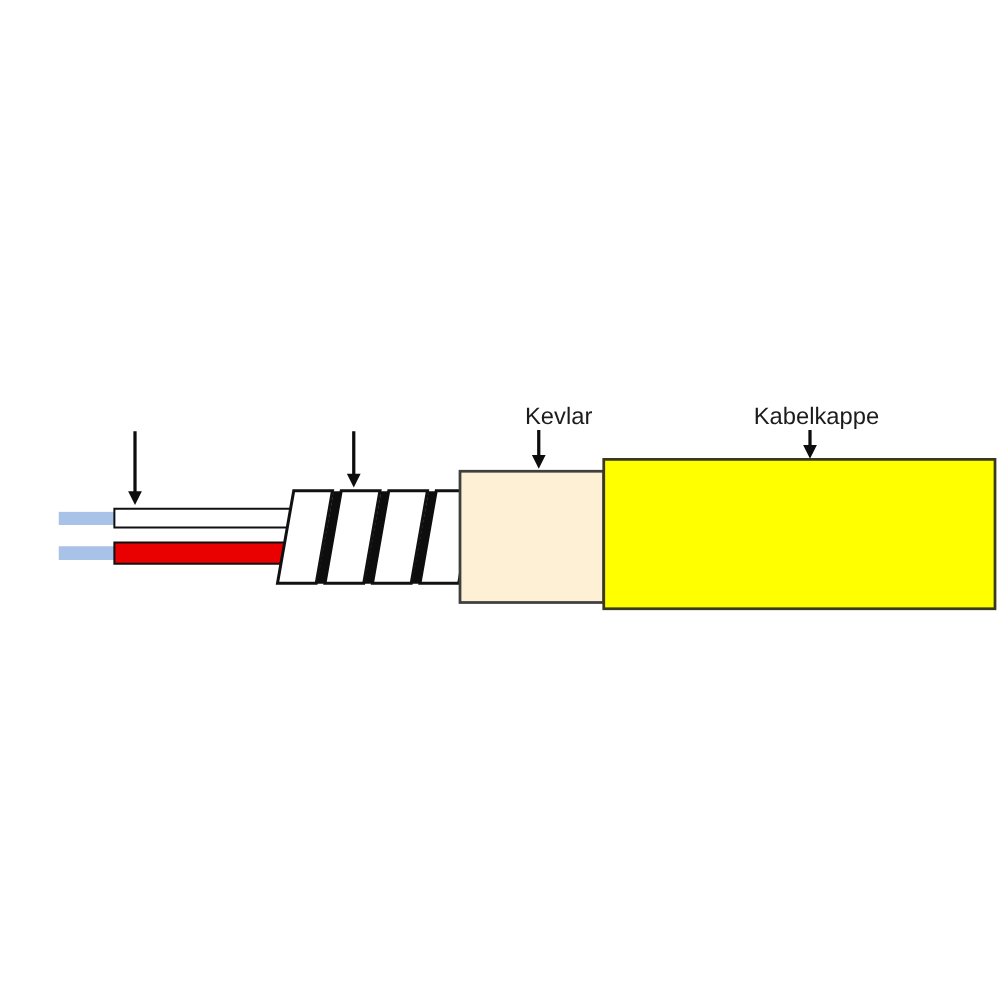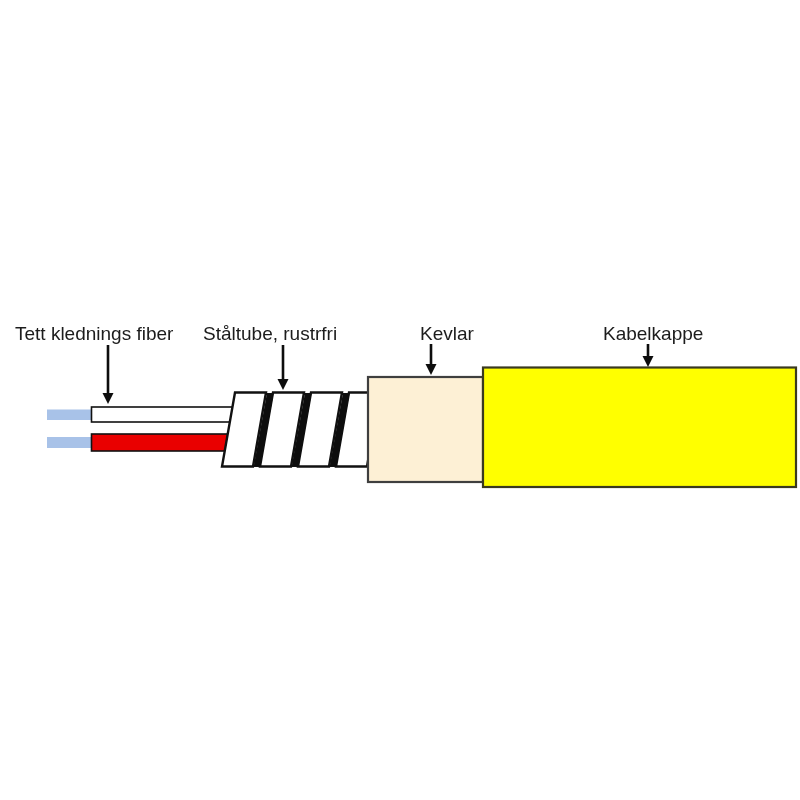--- a/index.html
+++ b/index.html
@@ -65,18 +65,16 @@
     <g>
       <line x1="431" y1="344" x2="431" y2="365" stroke="#0d0d0d" stroke-width="2.6"></line>
       <polygon points="425.5,364 436.5,364 431,375" fill="#0d0d0d"></polygon>
     </g>
     <g>
       <line x1="648" y1="344" x2="648" y2="357" stroke="#0d0d0d" stroke-width="2.6"></line>
       <polygon points="642.5,356 653.5,356 648,367" fill="#0d0d0d"></polygon>
     </g>
   </svg>
 
-  <div class="label l1">Tett klednings fiber</div>
-  <div class="label l2">Ståltube, rustrfri</div>
   <div class="label l3">Kevlar</div>
   <div class="label l4">Kabelkappe</div>
 
 </div>
 
 </body></html>

